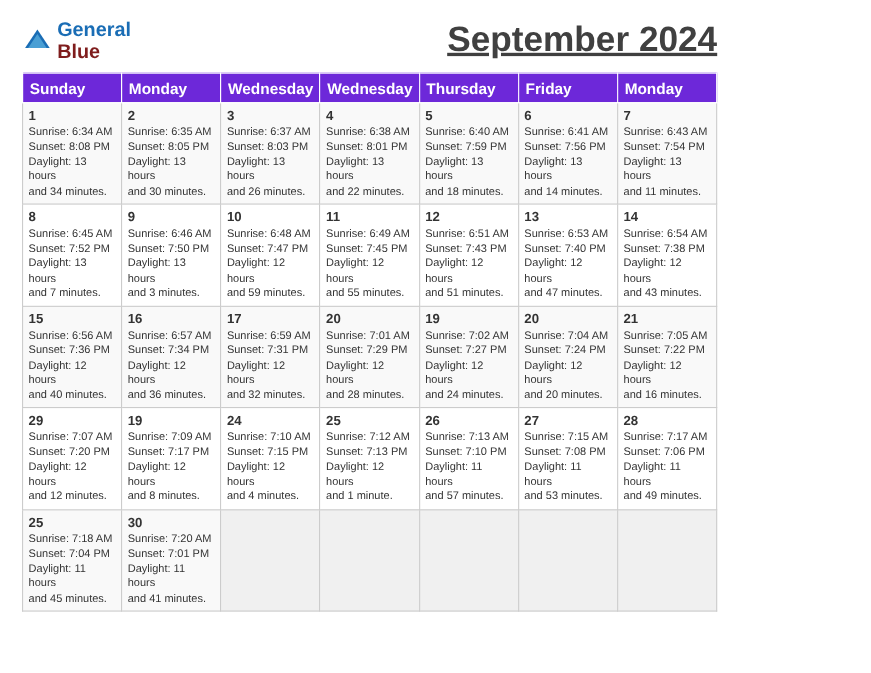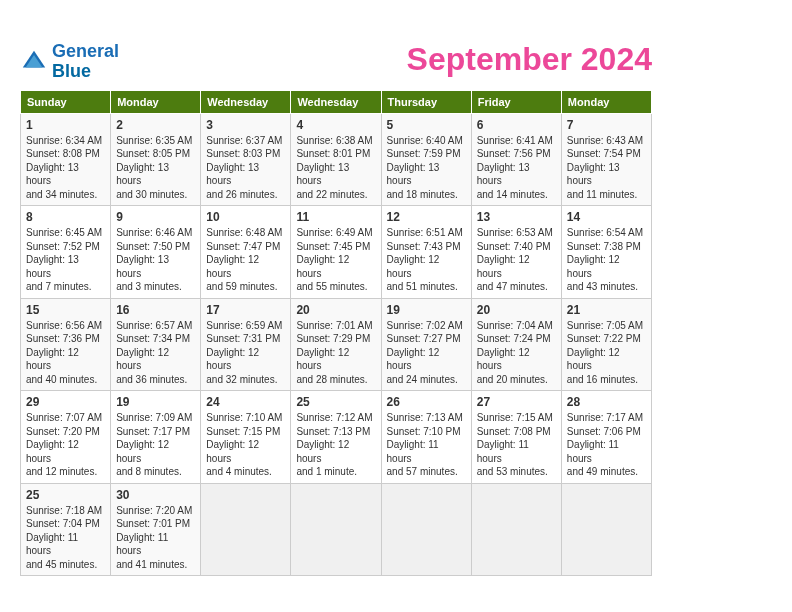--- a/index.html
+++ b/index.html
@@ -6,21 +6,20 @@
     body {
       font-family: Arial, sans-serif;
       background: #fff;
       width: 792px;
       height: 612px;
       overflow: hidden;
     }
     .page {
       width: 672px;
       padding: 18px 20px 10px 20px;
-      margin-top: 24px;
     }
     .header {
       display: flex;
       align-items: flex-start;
       justify-content: space-between;
       margin-bottom: 8px;
     }
     .logo {
       display: flex;
       align-items: center;
@@ -38,36 +37,37 @@
     .logo-icon {
       width: 28px;
       height: 28px;
     }
     .title-section {
       text-align: right;
     }
     .month-title {
       font-size: 32px;
       font-weight: bold;
-      color: #ec4899;
+      color: #404040;
       line-height: 1.1;
+      text-decoration: underline;
     }
     .subtitle {
       font-size: 14px;
       color: #555;
     }
     table {
       width: 100%;
       border-collapse: collapse;
       table-layout: fixed;
     }
     thead tr th {
-      background-color: #4d7c0f;
+      background-color: #6d28d9;
       color: #fff;
-      font-size: 11px;
+      font-size: 14px;
       font-weight: bold;
       padding: 5px 6px;
       text-align: left;
       border: 1px solid #fff;
     }
     tbody tr td {
       vertical-align: top;
       border: 1px solid #ccc;
       padding: 4px 5px;
       font-size: 9.5px;
@@ -102,21 +102,21 @@
 
 <div class="page">
   <div class="header">
     <div class="logo">
       <svg class="logo-icon" viewBox="0 0 40 40">
         <polygon points="20,4 36,28 4,28" fill="#1a6db5"></polygon>
         <polygon points="20,10 32,28 8,28" fill="#4a9fd4"></polygon>
       </svg>
       <div class="logo-text">
         <div><span>General</span></div>
-        <div><span style="color:#0369a1">Blue</span></div>
+        <div><span style="color:#7f1d1d">Blue</span></div>
       </div>
     </div>
     <div class="title-section">
       <div class="month-title">September 2024</div>
     </div>
   </div>
 
   <table>
     <thead>
       <tr>

